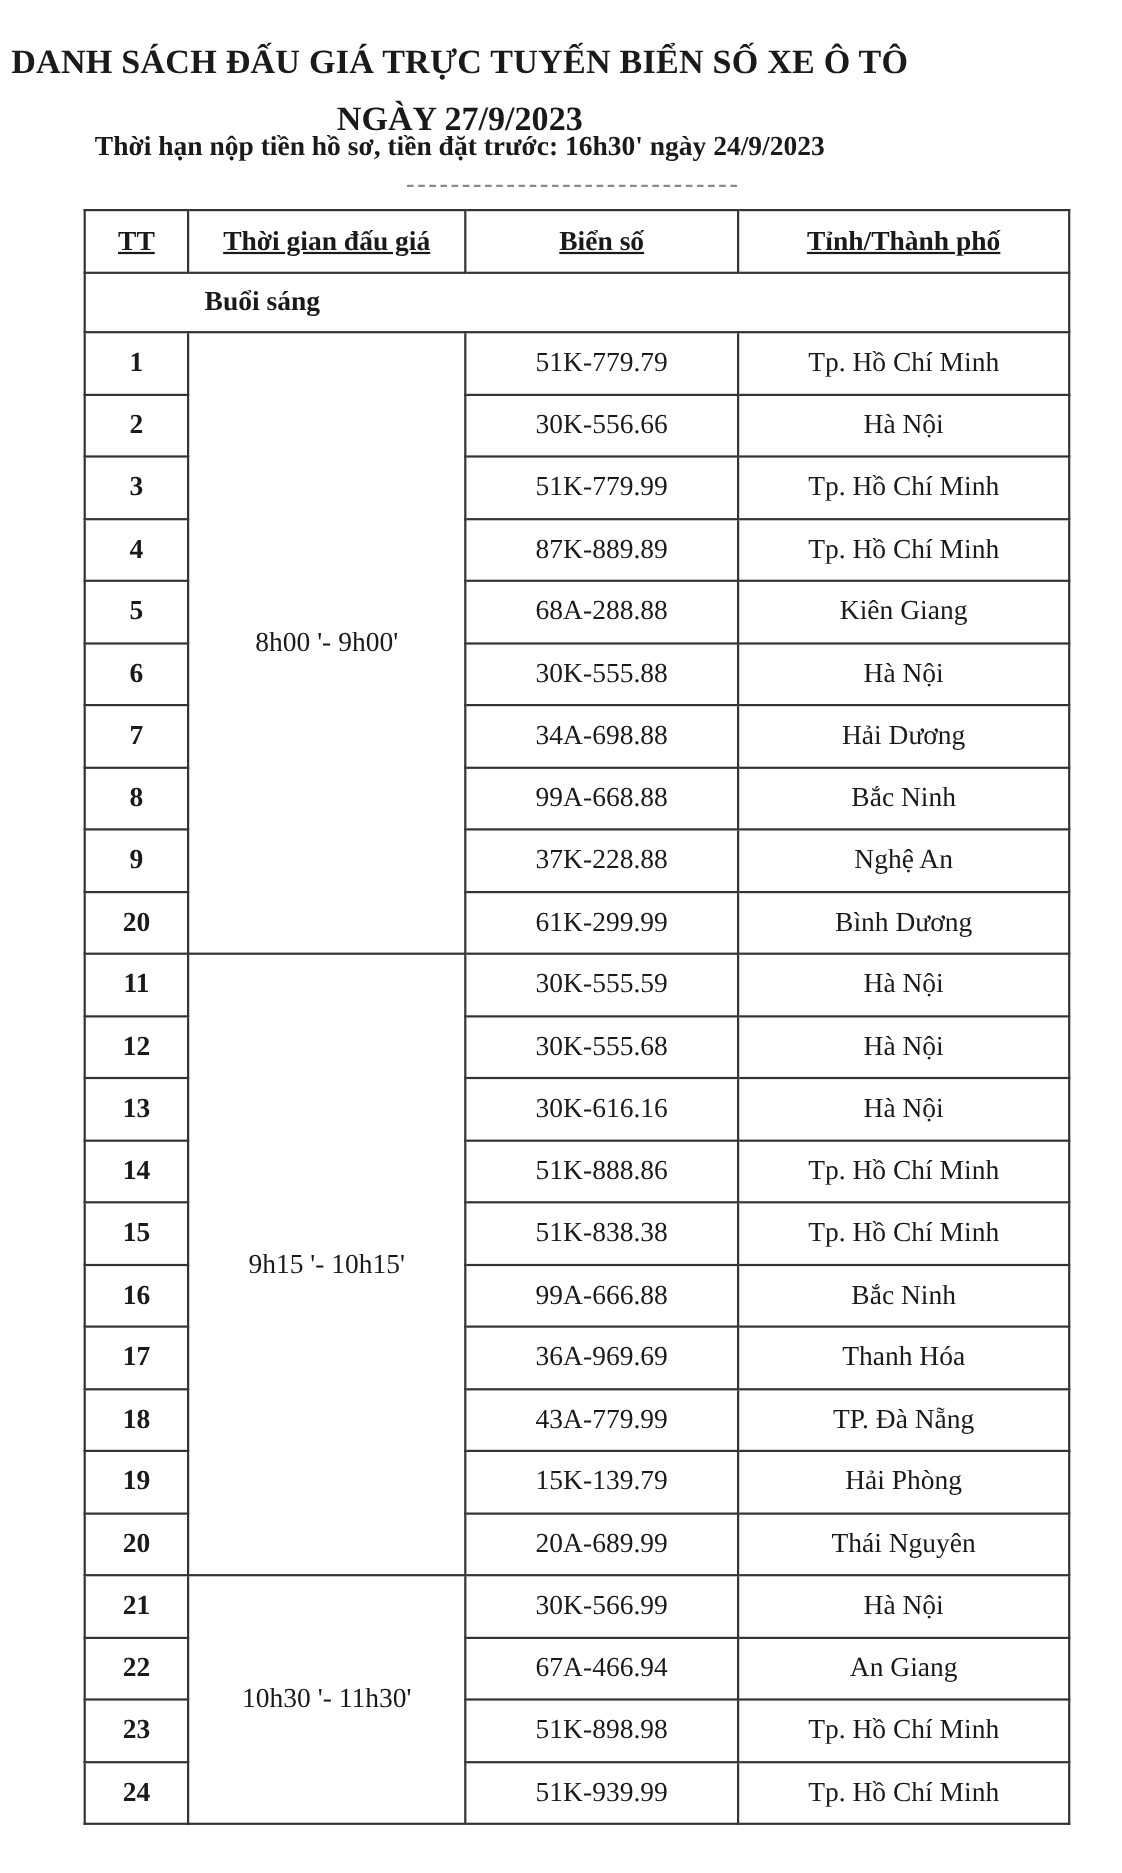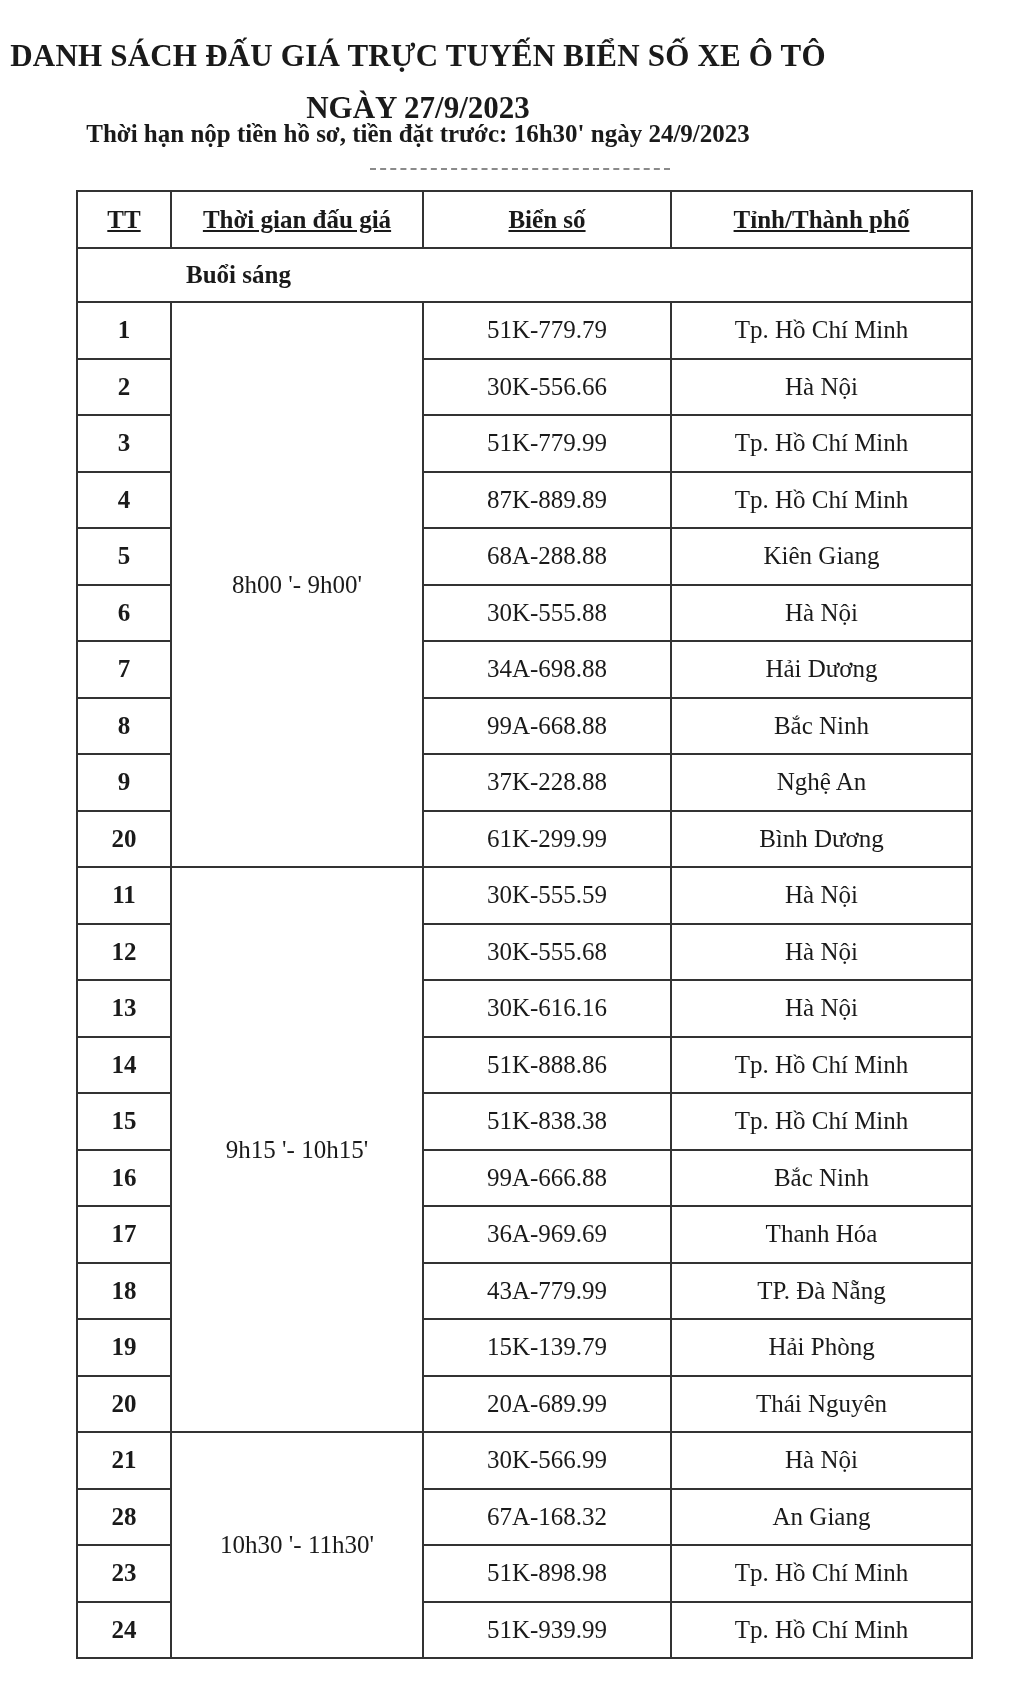--- a/index.html
+++ b/index.html
@@ -167,22 +167,22 @@
         <td>20A-689.99</td>
         <td>Thái Nguyên</td>
       </tr>
       <tr class="row">
         <td class="num">21</td>
         <td class="slot" rowspan="4">10h30 '- 11h30'</td>
         <td>30K-566.99</td>
         <td>Hà Nội</td>
       </tr>
       <tr class="row">
-        <td class="num">28</td>
-        <td>67A-168.32</td>
+        <td class="num">22</td>
+        <td>67A-466.94</td>
         <td>An Giang</td>
       </tr>
       <tr class="row">
         <td class="num">23</td>
         <td>51K-898.98</td>
         <td>Tp. Hồ Chí Minh</td>
       </tr>
       <tr class="row">
         <td class="num">24</td>
         <td>51K-939.99</td>

